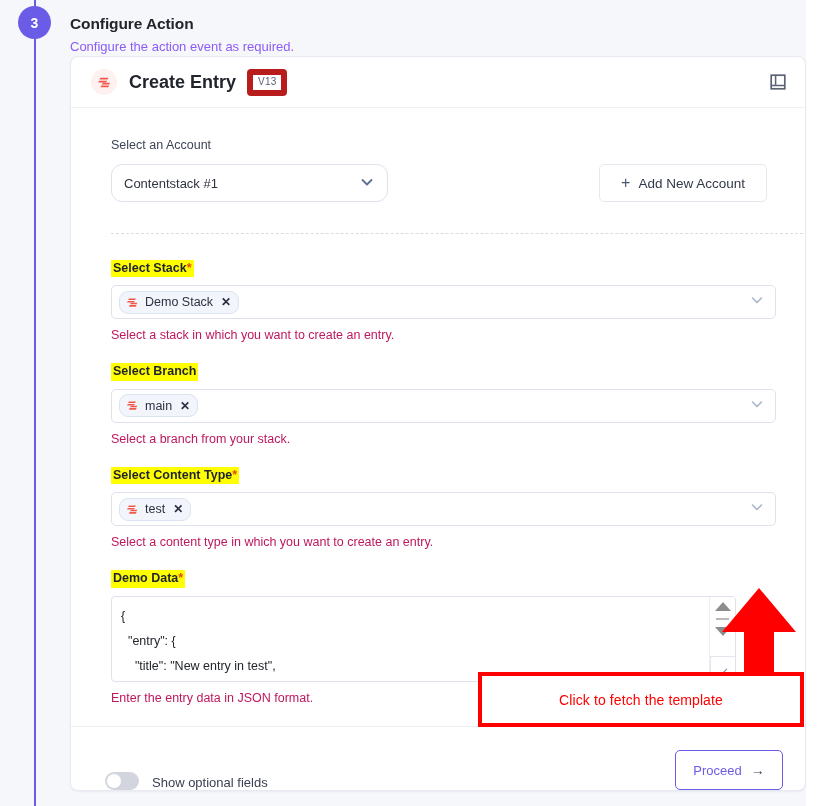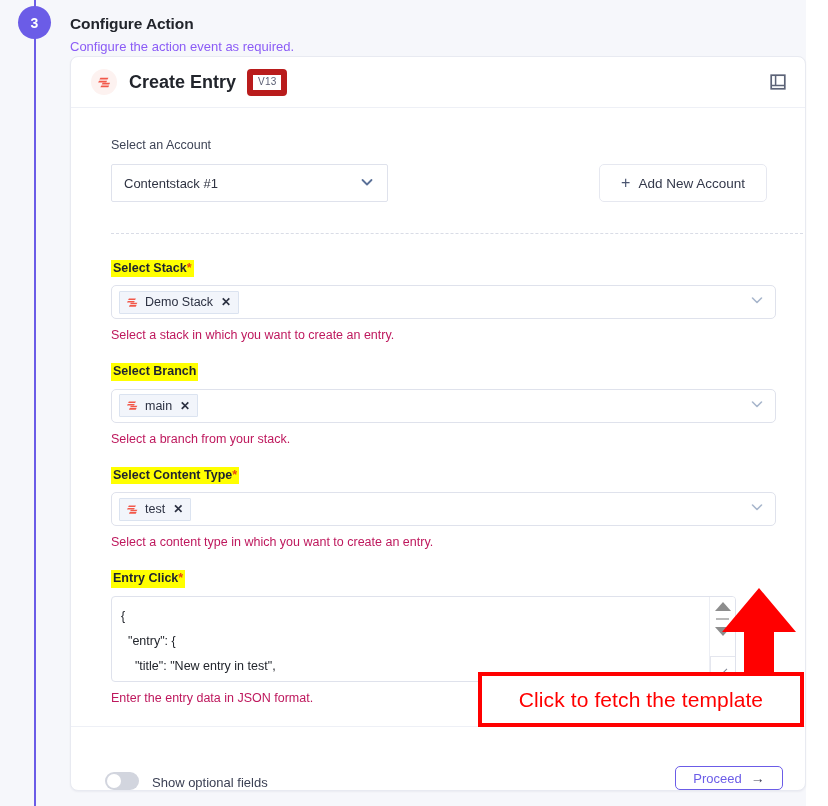--- a/index.html
+++ b/index.html
@@ -148,21 +148,21 @@
     margin-left: 20px;
     display: flex;
     align-items: center;
     justify-content: space-between;
     padding-right: 18px;
   }
   .account-select {
     width: 277px;
     height: 38px;
     border: 1px solid #dfe2ec;
-    border-radius: 2px;
+    border-radius: 11px;
     background: #fff;
     display: flex;
     align-items: center;
     padding: 0 12px;
     font-size: 13px;
     color: #2f3342;
   }
   .account-select .caret { margin-left: auto; }
 
   .add-account-btn {
@@ -217,21 +217,21 @@
     padding: 0 10px 0 7px;
   }
   .pill {
     display: inline-flex;
     align-items: center;
     gap: 6px;
     height: 23px;
     padding: 0 7px 0 6px;
     background: #f2f5fb;
     border: 1px solid #dbe3f0;
-    border-radius: 1px;
+    border-radius: 9px;
     font-size: 12.5px;
     color: #2c3142;
   }
   .pill .x {
     font-size: 12px;
     font-weight: bold;
     color: #2c3142;
     margin-left: 2px;
   }
   .ms-caret { margin-left: auto; }
@@ -336,21 +336,21 @@
     border-radius: 50%;
     background: #fff;
   }
   .toggle-label {
     margin-left: 13px;
     font-size: 13px;
     color: #3b4054;
   }
   .footer-spacer { flex: 1 1 auto; }
   .proceed-btn {
-    height: 24px;
+    height: 40px;
     min-width: 108px;
     border: 1px solid #6b5ce7;
     border-radius: 5px;
     background: #fff;
     color: #6b5ce7;
     font-size: 13px;
     display: flex;
     align-items: center;
     justify-content: center;
     gap: 9px;
@@ -367,21 +367,21 @@
     height: 55px;
     border: 4px solid #ff0000;
     background: #fff;
     display: flex;
     align-items: center;
     justify-content: center;
     z-index: 8;
   }
   .anno-text {
     color: #ff0000;
-    font-size: 21px;
+    font-size: 14px;
     letter-spacing: .1px;
   }
   .anno-arrow {
     position: absolute;
     left: 722px;
     top: 588px;
     width: 74px;
     height: 92px;
     z-index: 7;
   }
@@ -511,21 +511,21 @@
         <span class="ms-caret">
           <svg width="16" height="16" viewBox="0 0 16 16">
               <path d="M3.5 6 L8 10.5 L12.5 6" fill="none" stroke="#a8b6cc" stroke-width="1.6" stroke-linecap="round" stroke-linejoin="round"></path>
             </svg>
         </span>
       </div>
       <div class="helper">Select a content type in which you want to create an entry.</div>
     </div>
 
     <div class="field-block fb-entry">
-      <span class="hl"><span>Entry Click</span><span class="req">*</span></span>
+      <span class="hl"><span>Demo Data</span><span class="req">*</span></span>
       <div class="ta-wrap">
         <div class="ta-box">
           <div class="ta-code">{
   "entry": {
     "title": "New entry in test",
     "class": 1,</div>
           <div class="ta-scroll">
             <span class="tri-up"></span>
             <span class="sc-bar"></span>
             <span class="tri-down"></span>

